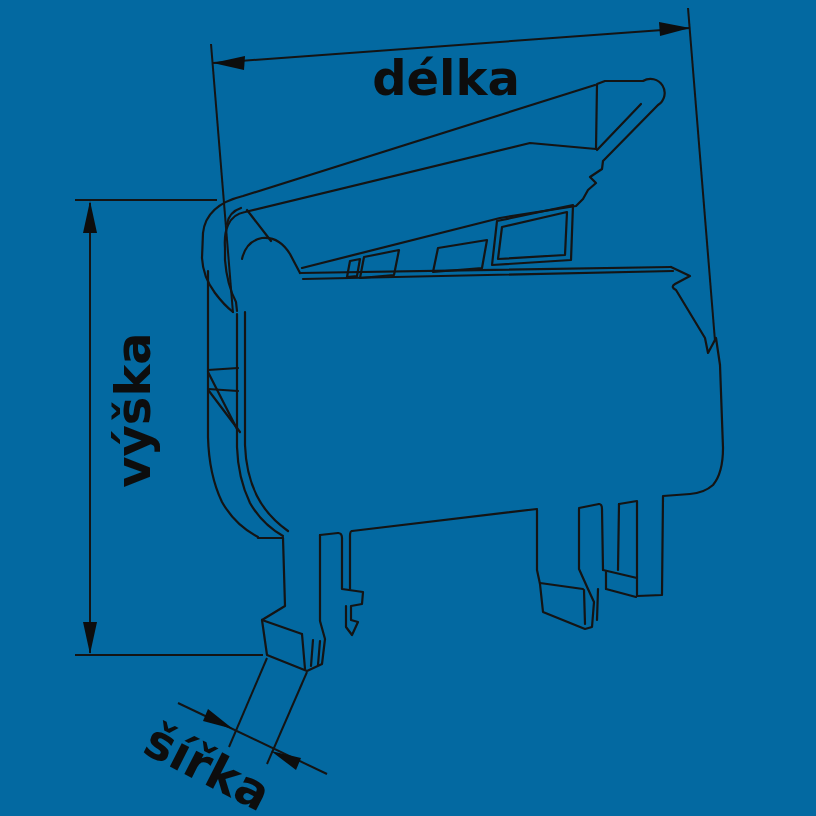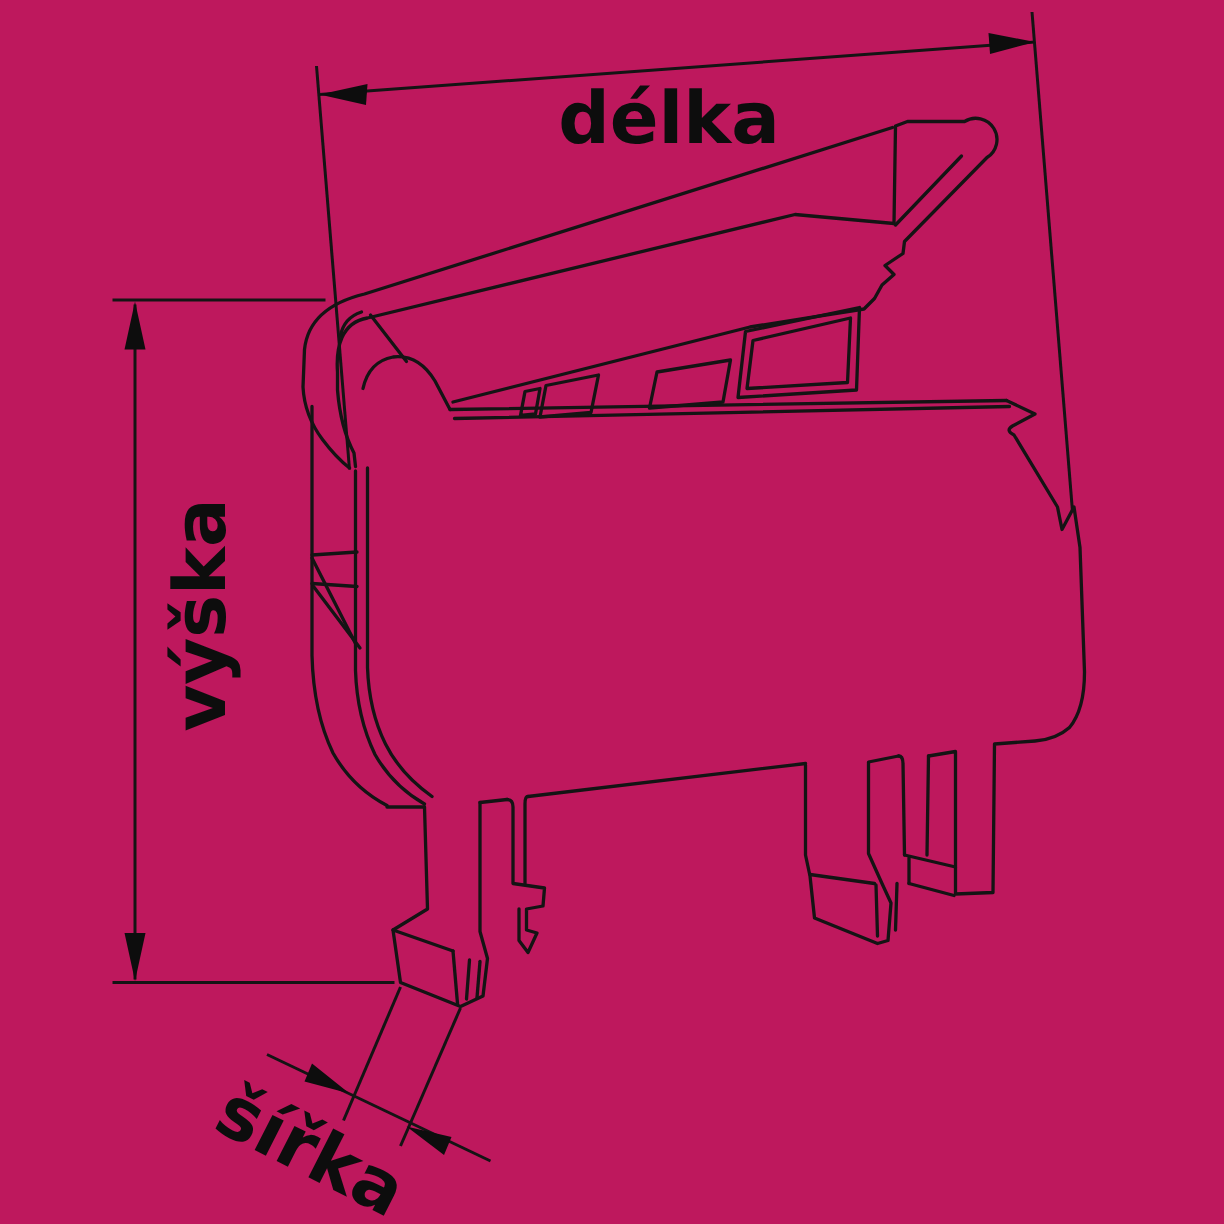--- a/index.html
+++ b/index.html
@@ -8,21 +8,21 @@
     background: #ffffff;
     width: 816px;
     height: 816px;
     overflow: hidden;
     font-family: "DejaVu Sans", "Liberation Sans", sans-serif;
   }
   .canvas {
     position: relative;
     width: 816px;
     height: 816px;
-    background: #be185d;
+    background: #0369a1;
   }
   svg { display: block; }
   .dim-label {
     font-family: "DejaVu Sans", "Liberation Sans", sans-serif;
     font-weight: bold;
     font-size: 48px;
     fill: #0d0d0d;
   }
   .draw-line {
     fill: none;

